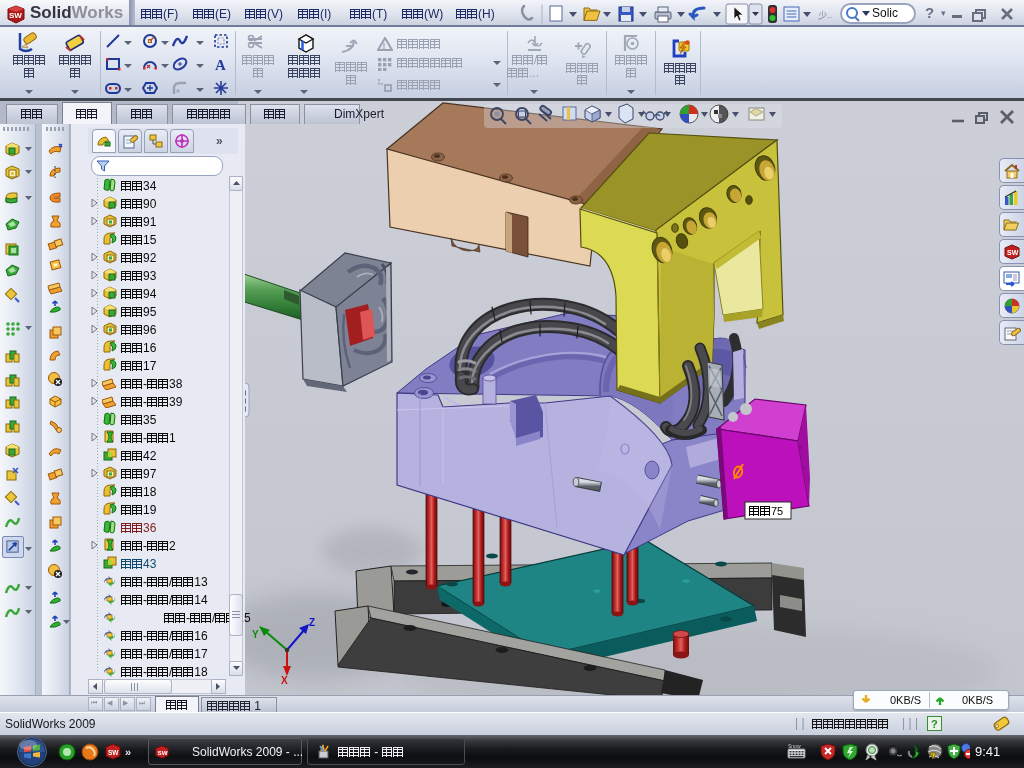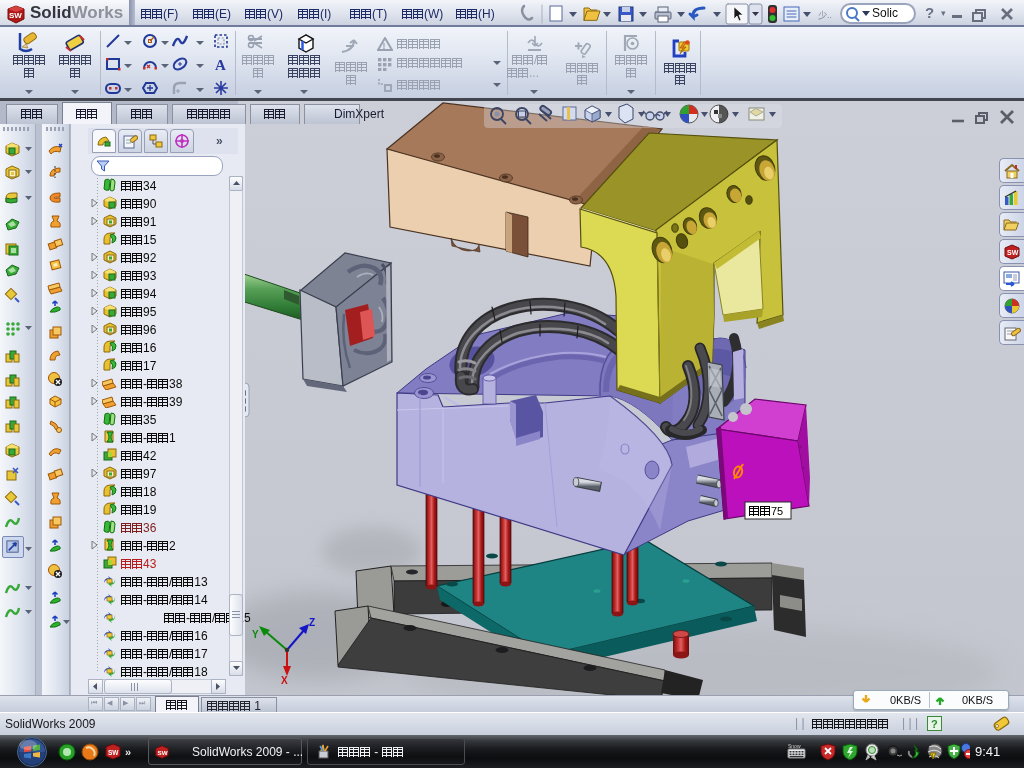--- a/index.html
+++ b/index.html
@@ -1039,21 +1039,21 @@
     <svg class="abs" style="left:102px;top:537px;" width="15" height="15" viewBox="0 0 15 15">
       <path d="M3,2 h8 v11 h-8 z" fill="#f0c840" stroke="#8a6a10"></path>
       <path d="M5,3 q4,5 0,10 h6 q-4,-5 0,-10 z" fill="#38b838" stroke="#107010"></path>
     </svg>
     <div class="abs" style="left:121px;top:539px;font-size:12px;color:#0a0a0a;white-space:nowrap;"><i class="g"></i><i class="g"></i>-<i class="g"></i><i class="g"></i>2</div>
     <svg class="abs" style="left:102px;top:555px;" width="15" height="15" viewBox="0 0 15 15">
       <rect x="2" y="5" width="8" height="8" fill="#38a838" stroke="#1a6a1a"></rect>
       <rect x="6" y="2" width="8" height="8" fill="#e8c030" stroke="#8a6a10"></rect>
       <rect x="6" y="5" width="4" height="5" fill="#a8d838"></rect>
     </svg>
-    <div class="abs" style="left:121px;top:557px;font-size:12px;color:#b91c1c;white-space:nowrap;"><i class="g"></i><i class="g"></i>43</div>
+    <div class="abs" style="left:121px;top:557px;font-size:12px;color:#0c4a6e;white-space:nowrap;"><i class="g"></i><i class="g"></i>43</div>
     <svg class="abs" style="left:102px;top:573px;" width="15" height="15" viewBox="0 0 15 15">
       <path d="M2,10 q0,-5 5,-5 l-1,-2 4,3 -4,3 -1,-2 q-2,0 -3,3 z" fill="#3858c8"></path>
       <path d="M13,6 q1,5 -4,6 l1,2 -4,-3 4,-3 1,2 q2,-1 2,-4 z" fill="#38b040"></path>
       <rect x="5" y="6" width="5" height="4" fill="#f0c840" stroke="#8a6a10" stroke-width="0.7"></rect>
     </svg>
     <div class="abs" style="left:121px;top:575px;font-size:12px;color:#0a0a0a;white-space:nowrap;"><i class="g"></i><i class="g"></i>-<i class="g"></i><i class="g"></i>/<i class="g"></i><i class="g"></i>13</div>
     <svg class="abs" style="left:102px;top:591px;" width="15" height="15" viewBox="0 0 15 15">
       <path d="M2,10 q0,-5 5,-5 l-1,-2 4,3 -4,3 -1,-2 q-2,0 -3,3 z" fill="#3858c8"></path>
       <path d="M13,6 q1,5 -4,6 l1,2 -4,-3 4,-3 1,2 q2,-1 2,-4 z" fill="#38b040"></path>
       <rect x="5" y="6" width="5" height="4" fill="#f0c840" stroke="#8a6a10" stroke-width="0.7"></rect>

